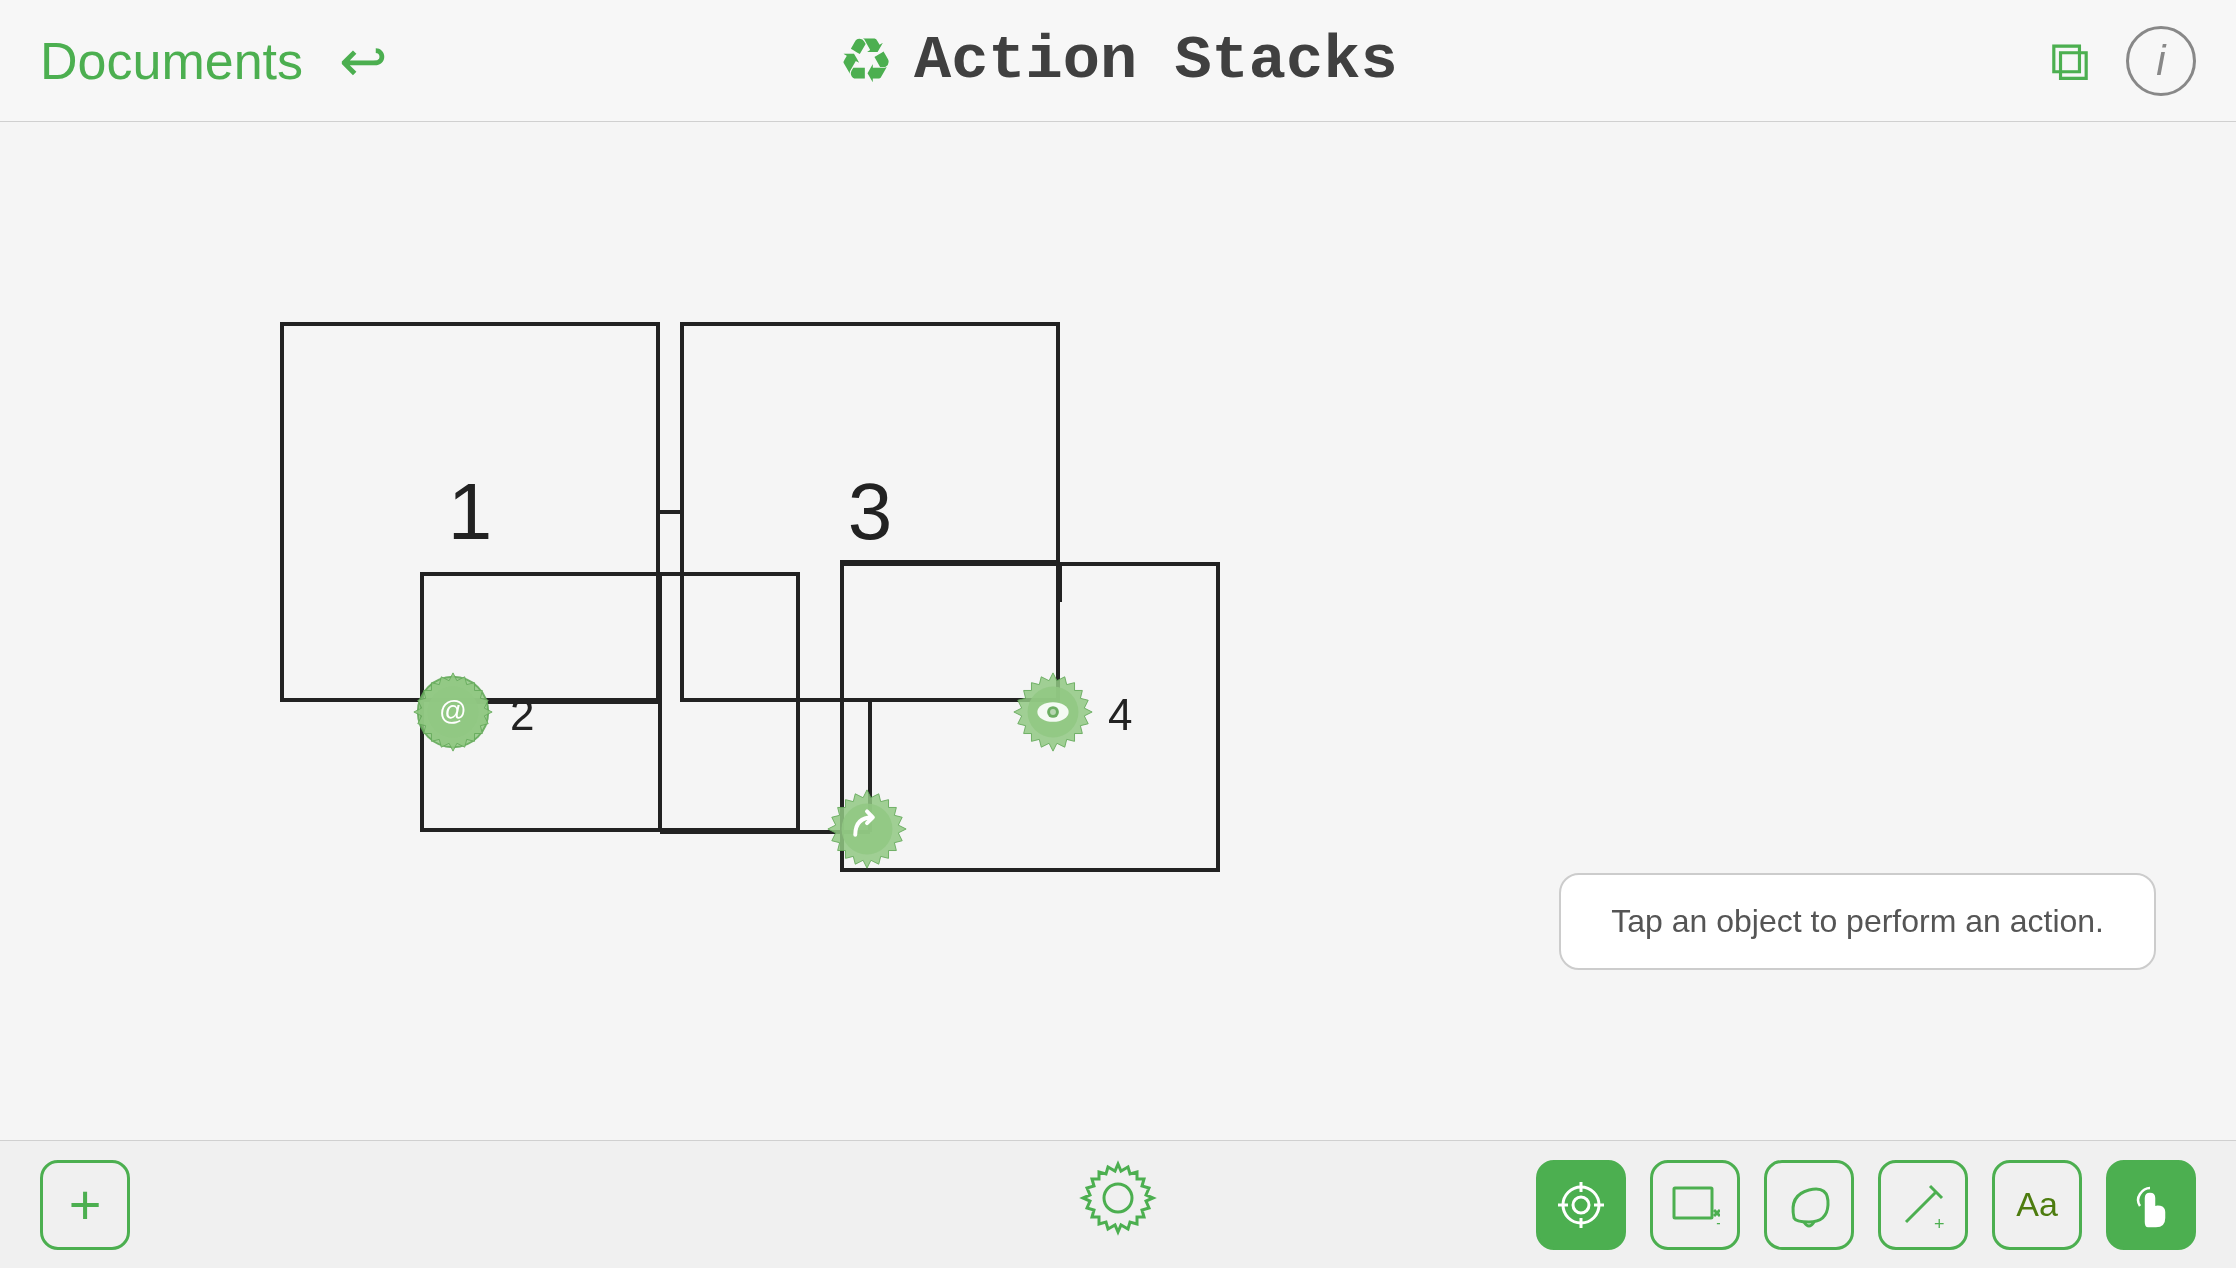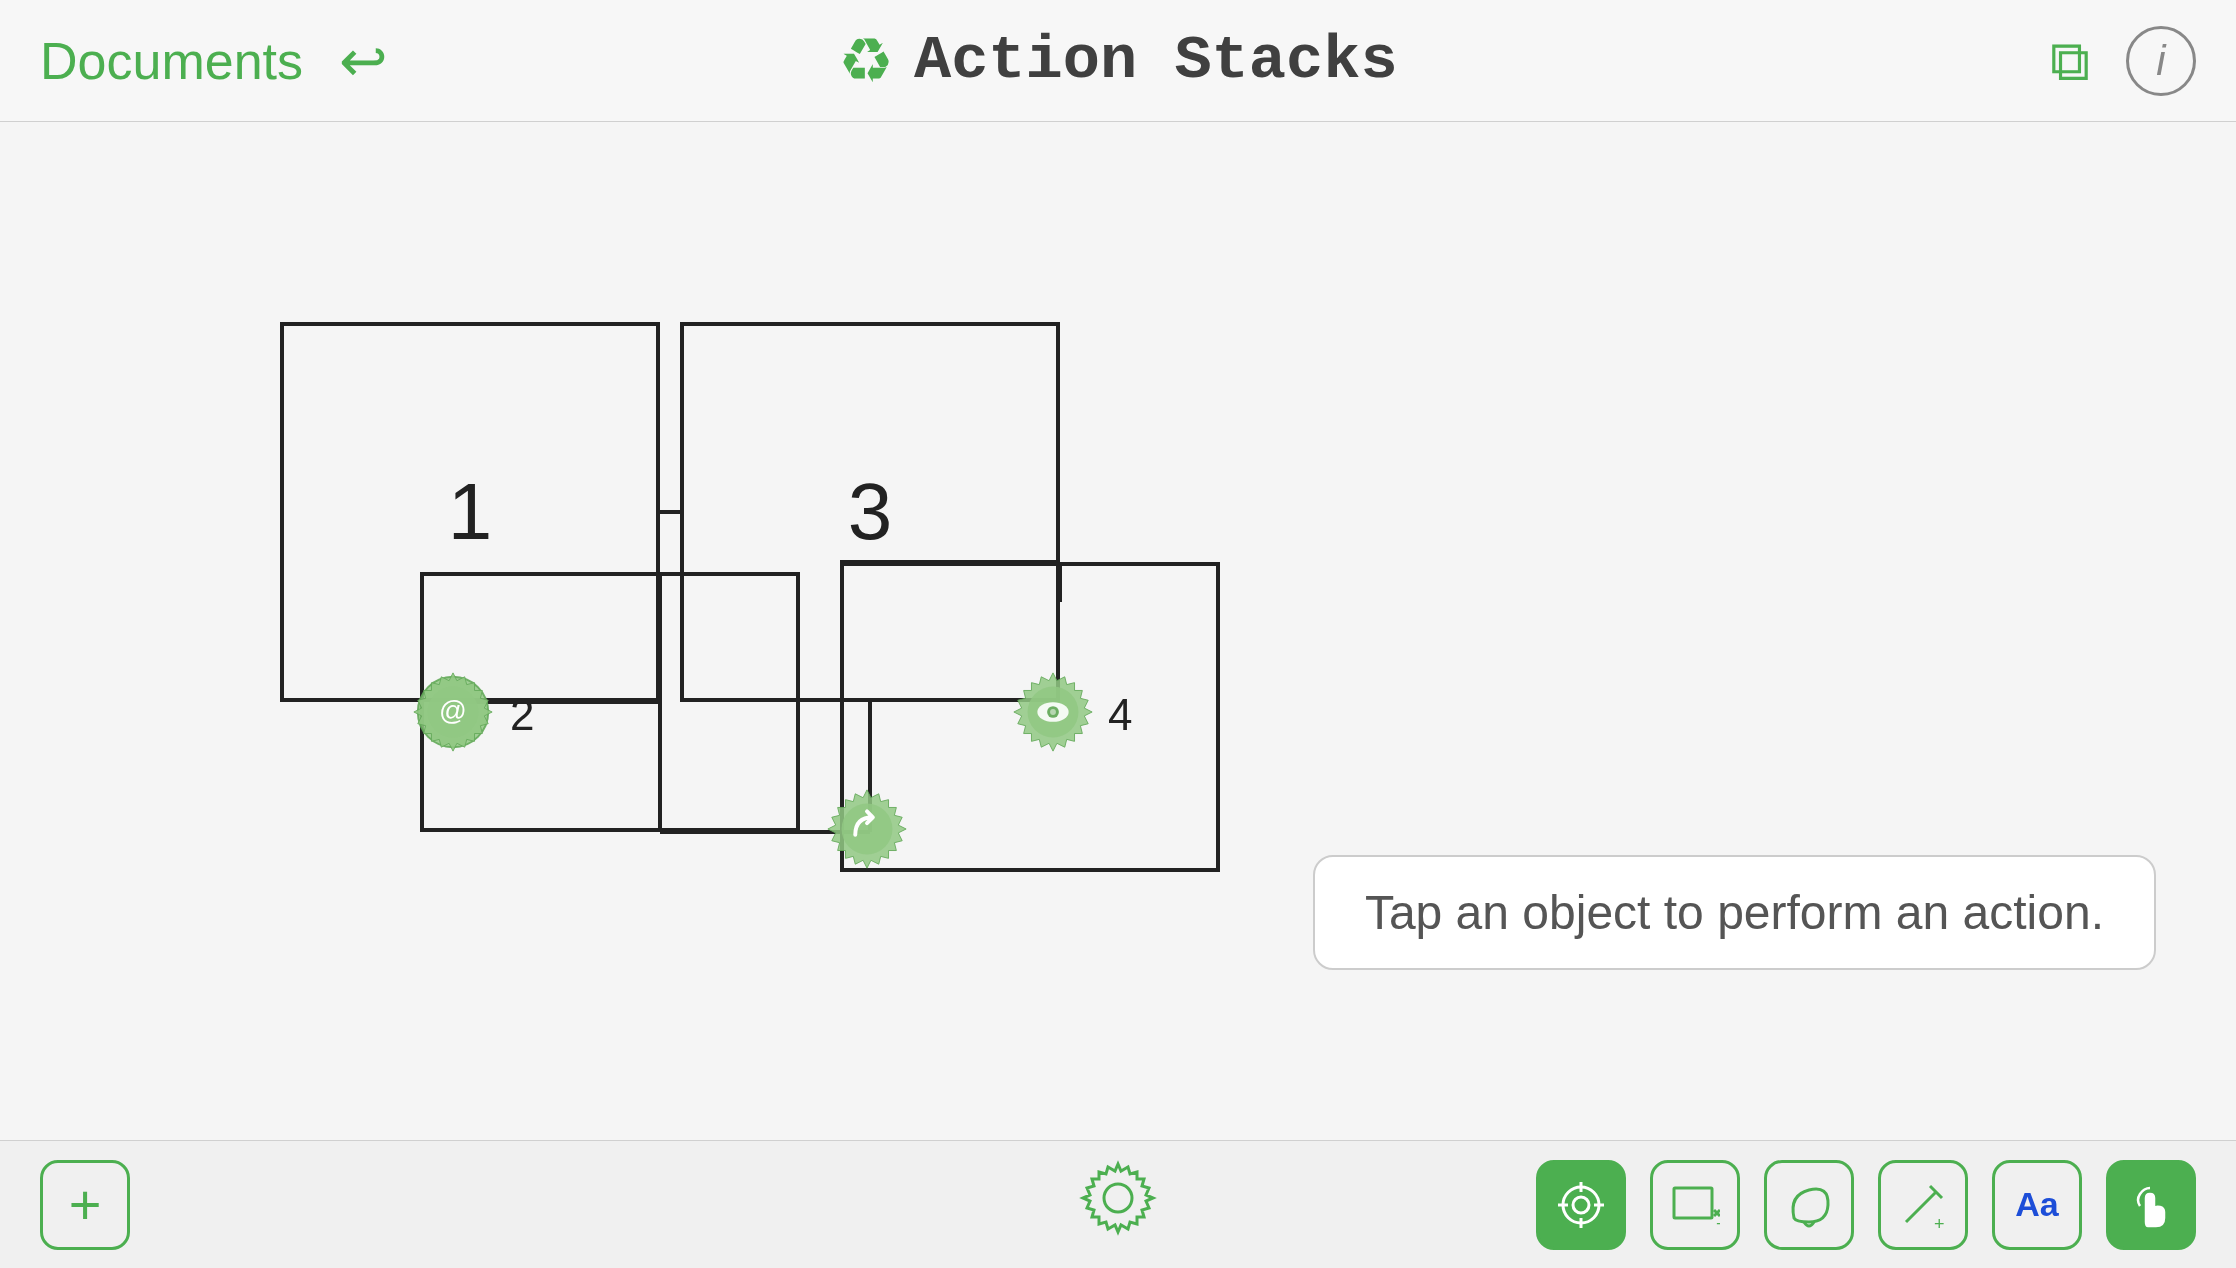--- a/index.html
+++ b/index.html
@@ -132,21 +132,21 @@
 
     
     .instruction-box {
       position: absolute;
       bottom: 170px;
       right: 80px;
       background: white;
       border: 2.5px solid #ccc;
       border-radius: 20px;
       padding: 28px 50px;
-      font-size: 48px;
+      font-size: 32px;
       color: #555;
     }
 
     
     .toolbar {
       height: 128px;
       background: #f0f0f0;
       border-top: 1.5px solid #d0d0d0;
       display: flex;
       align-items: center;
@@ -327,21 +327,21 @@
 
     <div class="toolbar-btn">
       <svg width="50" height="50" viewBox="0 0 50 50" fill="none" stroke="#4caf50" stroke-width="3">
         <line x1="8" y1="42" x2="38" y2="12"></line>
         <line x1="32" y1="6" x2="44" y2="18"></line>
         <text x="36" y="50" fill="#4caf50" font-size="18" stroke="none">+</text>
       </svg>
     </div>
 
     <div class="toolbar-btn">
-      <span style="font-size:34px; font-weight:700; color:#1d4ed8;">Aa</span>
+      <span style="font-size:34px; font-weight:400; color:#4d7c0f;">Aa</span>
     </div>
 
     <div class="toolbar-btn active">
       <svg width="50" height="50" viewBox="0 0 50 50" fill="none" stroke="white" stroke-width="2.5">
         <path d="M20,42 L20,18 Q20,14 24,14 Q28,14 28,18 L28,28 Q30,26 34,27 Q38,28 38,32 L38,38 Q38,46 30,46 L22,46 Q20,46 20,42 Z" fill="white" stroke="white"></path>
         <path d="M14,26 Q10,20 14,14 Q18,8 24,8" stroke="white" stroke-width="2.5" fill="none"></path>
       </svg>
     </div>
   </div>
 </footer>

